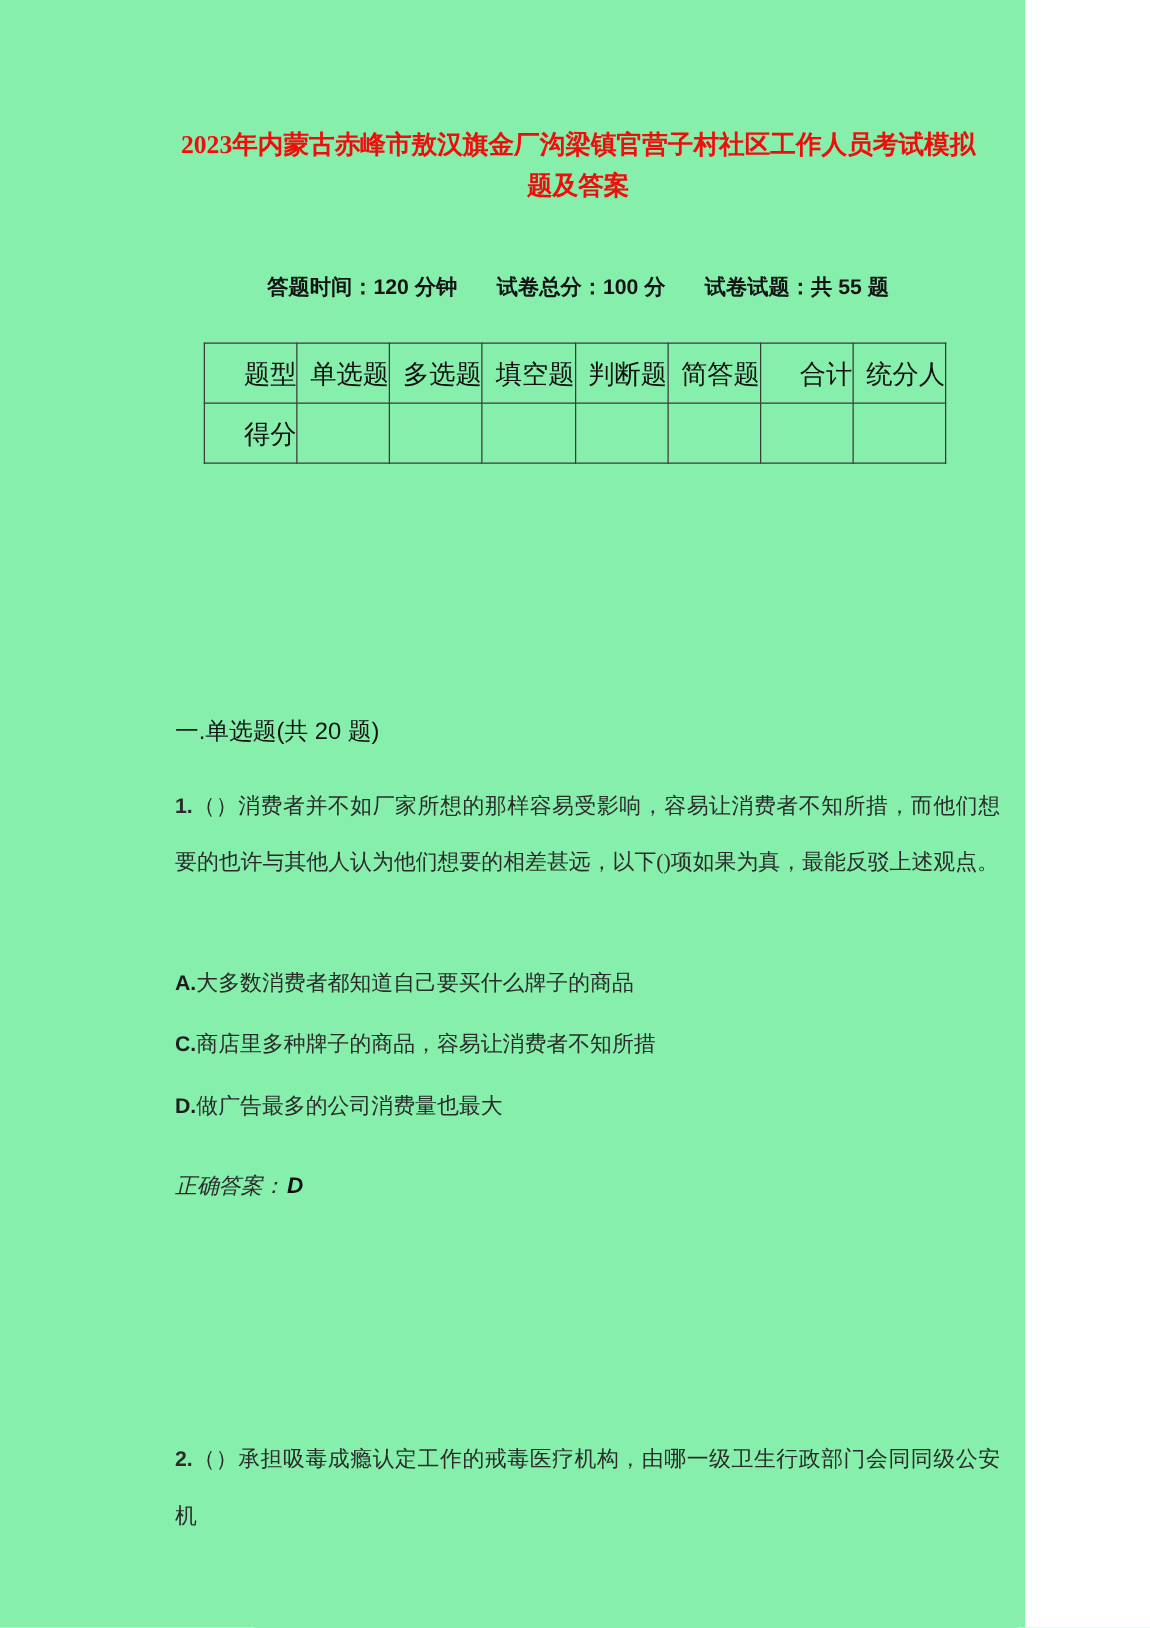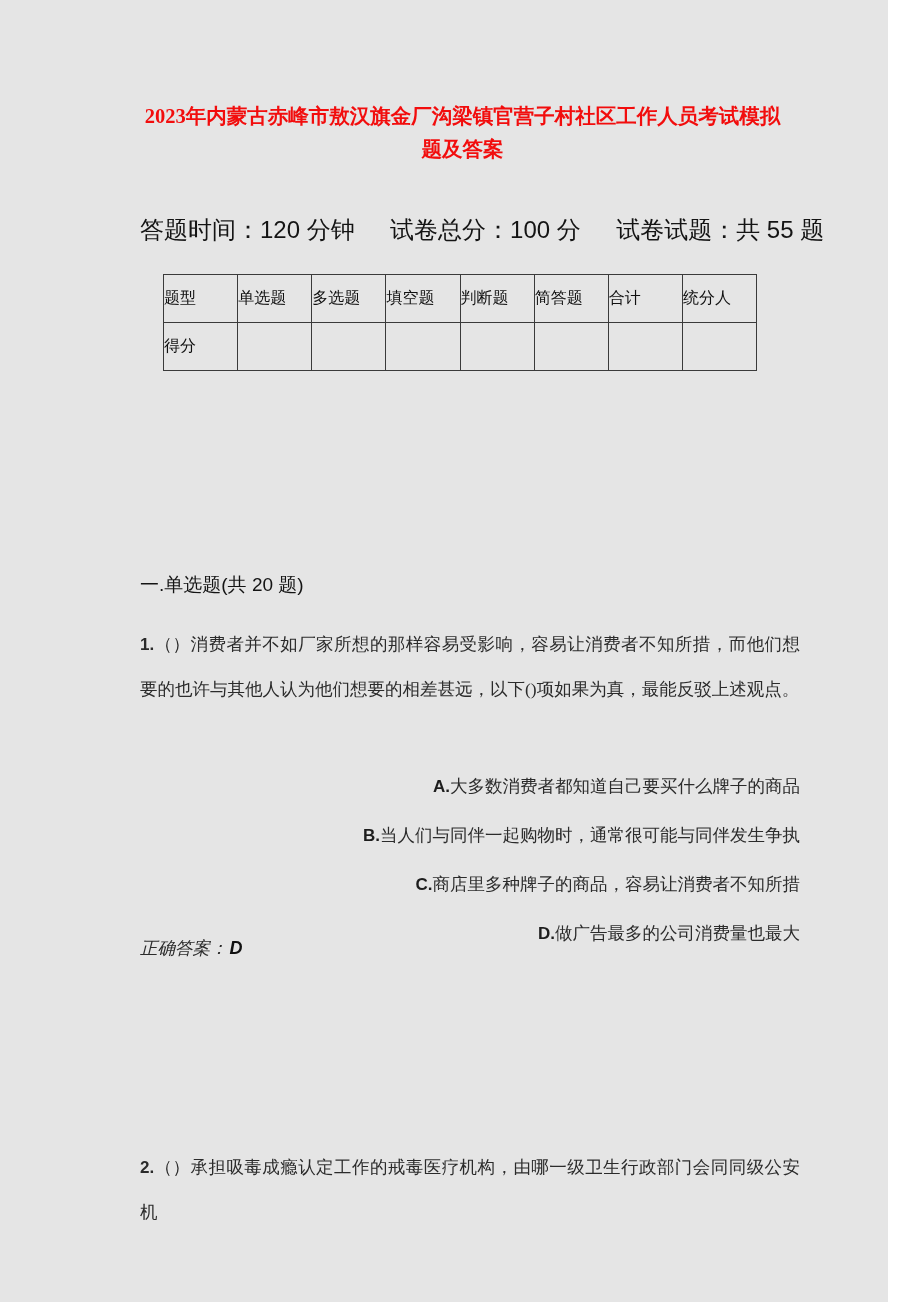--- a/index.html
+++ b/index.html
@@ -12,23 +12,23 @@
     height: 1302px;
     position: relative;
     font-family: "Liberation Serif", "DejaVu Serif", serif;
     color: #1a1a1a;
     overflow: hidden;
   }
 
   .page {
     position: absolute;
     left: 0; top: 0;
-    width: 888px;
+    width: 820px;
     height: 1302px;
-    background: #e5e5e5;
+    background: #86efac;
   }
 
   
   .doc-title {
     position: absolute;
     left: 140px;
     top: 100px;
     width: 645px;
     text-align: center;
     font-family: "Liberation Serif", "DejaVu Serif", serif;
@@ -40,22 +40,22 @@
   }
 
   
   .exam-info {
     position: absolute;
     left: 140px;
     top: 216px;
     width: 645px;
     text-align: center;
     font-family: "Liberation Sans", "DejaVu Sans", sans-serif;
-    font-weight: normal;
-    font-size: 24px;
+    font-weight: bold;
+    font-size: 17px;
     line-height: 28px;
     color: #141414;
     white-space: nowrap;
   }
   .exam-info .sep {
     display: inline-block;
     width: 22px;
   }
 
   
@@ -63,24 +63,24 @@
     position: absolute;
     left: 163px;
     top: 274px;
     width: 594px;
     border-collapse: collapse;
     table-layout: fixed;
   }
   .score-table td {
     border: 1px solid #3a3a3a;
     height: 47px;
-    text-align: left;
+    text-align: right;
     vertical-align: middle;
     font-family: "Liberation Serif", "DejaVu Serif", serif;
-    font-size: 16px;
+    font-size: 21px;
     color: #111;
     padding: 0;
   }
   .score-table td.empty-cell { }
 
   
   .section-heading {
     position: absolute;
     left: 140px;
     top: 572px;
@@ -108,21 +108,20 @@
     font-family: "Liberation Sans", "DejaVu Sans", sans-serif;
     font-weight: bold;
     font-size: 17px;
     color: #2b2b2b;
   }
 
   .options {
     position: absolute;
     left: 140px;
     width: 660px;
-    text-align: right;
   }
   .option {
     font-family: "Liberation Serif", "DejaVu Serif", serif;
     font-size: 17.5px;
     line-height: 48px;
     color: #2b2b2b;
     white-space: nowrap;
   }
   .opt-letter {
     font-family: "Liberation Sans", "DejaVu Sans", sans-serif;
@@ -193,23 +192,20 @@
     <div class="q-text">
       <span class="q-num">1.</span><span>（）</span><span>消费者并不如厂家所想的那样容易受影响，容易让消费者不知所措，而他们想要的也许与其他人认为他们想要的相差甚远，以下()项如果为真，最能反驳上述观点。</span>
     </div>
   </div>
 
   <div class="options" style="top: 762px;">
     <div class="option">
       <span class="opt-letter">A.</span><span>大多数消费者都知道自己要买什么牌子的商品</span>
     </div>
     <div class="option">
-      <span class="opt-letter">B.</span><span>当人们与同伴一起购物时，通常很可能与同伴发生争执</span>
-    </div>
-    <div class="option">
       <span class="opt-letter">C.</span><span>商店里多种牌子的商品，容易让消费者不知所措</span>
     </div>
     <div class="option">
       <span class="opt-letter">D.</span><span>做广告最多的公司消费量也最大</span>
     </div>
   </div>
 
   <div class="answer-line" style="top: 936px; font-style: italic;">
     <span>正确答案：</span><span class="answer-value">D</span>
   </div>

